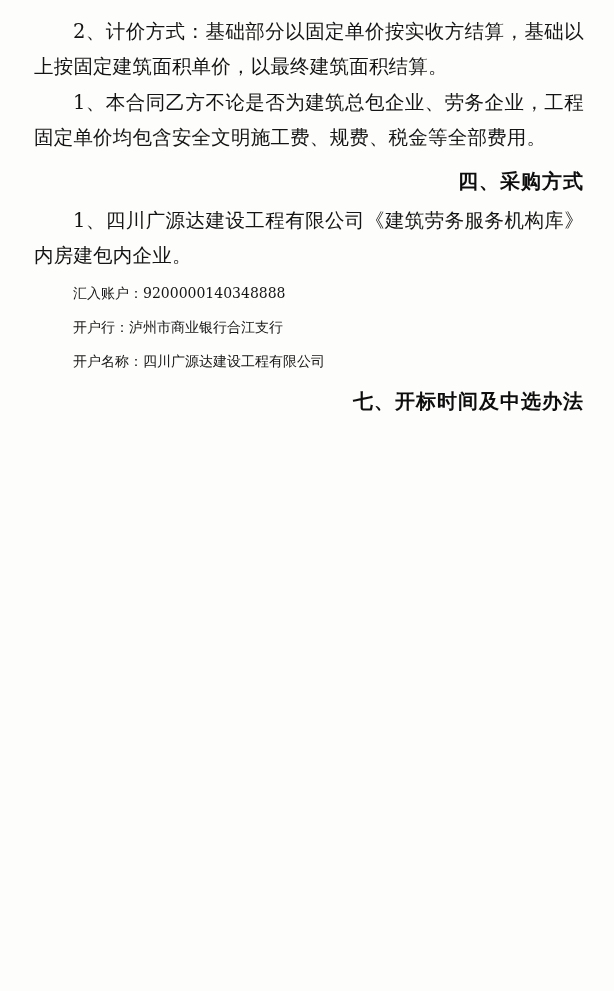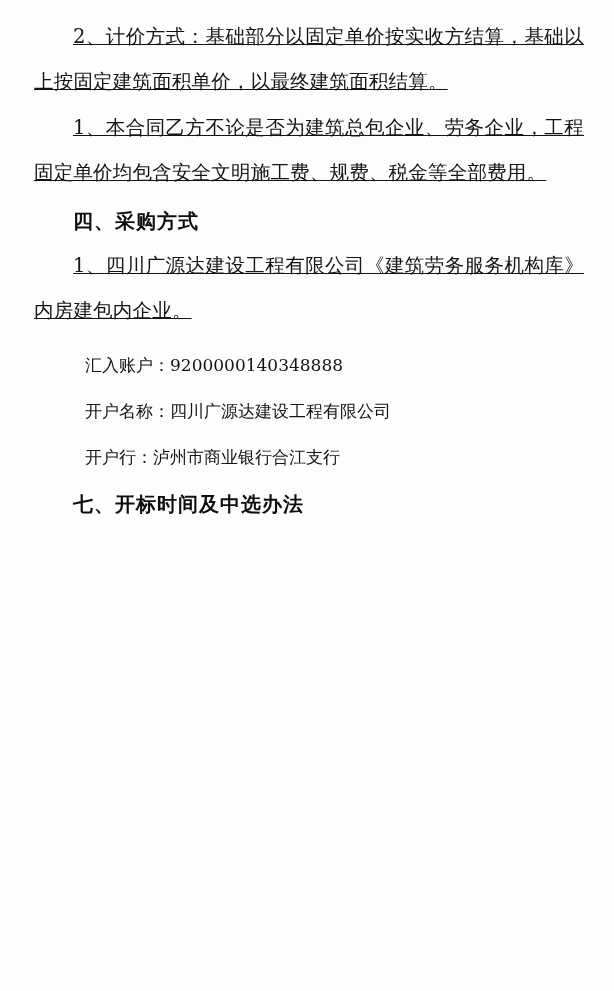--- a/index.html
+++ b/index.html
@@ -21,45 +21,45 @@
     background: #fdfdfb;
     padding: 0;
     box-sizing: border-box;
   }
   .doc-body {
     padding: 14px 30px 0 34px;
     box-sizing: border-box;
   }
   .para {
     font-size: 19.5px;
-    line-height: 45px;
+    line-height: 35px;
     text-align: justify;
     text-justify: inter-ideograph;
     margin: 0 0 1px 0;
     letter-spacing: 0.2px;
     color: #141414;
-    text-decoration: underline;
   }
   .indent {
     text-indent: 39px;
   }
   .heading {
     font-size: 20px;
     line-height: 36px;
     font-weight: bold;
     margin: 5px 0 2px 0;
     text-indent: 39px;
     letter-spacing: 1px;
     color: #0d0d0d;
+    text-align: right;
   }
   .acct-line {
-    font-size: 17px;
+    font-size: 14px;
     line-height: 34px;
     text-indent: 39px;
-    margin: 12px;
+    margin: 0;
     color: #141414;
   }
   .block-gap-sm { height: 2px; }
 </style>
 </head>
 <body>
 
 <div class="page">
   <div class="doc-body">
 
@@ -76,19 +76,19 @@
 
 
     <p class="para indent">1、四川广源达建设工程有限公司《建筑劳务服务机构库》内房建包内企业。</p>
 
 
     <div class="block-gap-sm"></div>
 
 
 
     <p class="acct-line">汇入账户：9200000140348888</p>
+    <p class="acct-line">开户行：泸州市商业银行合江支行</p>
     <p class="acct-line">开户名称：四川广源达建设工程有限公司</p>
-    <p class="acct-line">开户行：泸州市商业银行合江支行</p>
 
     <h2 class="heading">七、开标时间及中选办法</h2>
 
   </div>
 </div>
 
 </body></html>

